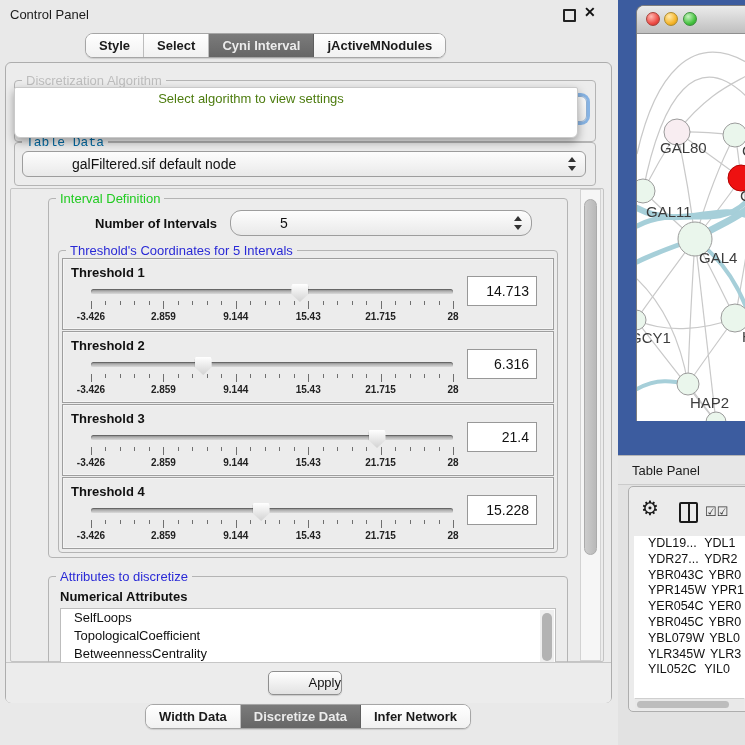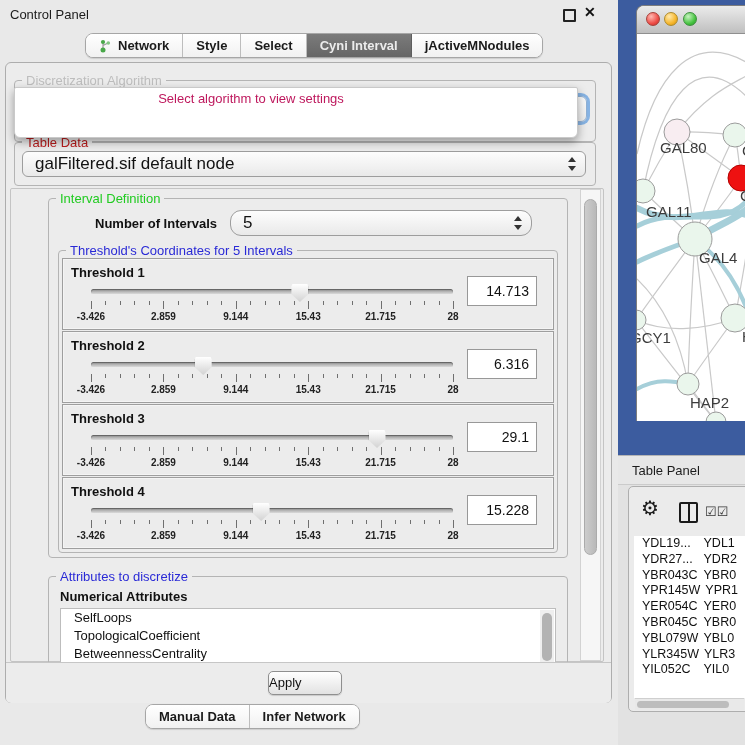--- a/index.html
+++ b/index.html
@@ -25,27 +25,27 @@
   #inner-frame{left:10px;top:188px;width:594px;height:474px;border:1px solid #c4c4c4;border-radius:2px;background:#ececec;box-sizing:border-box;}
 
   .groupbox{border:1px solid #b4b4b4;border-radius:4px;box-sizing:border-box;}
   .grouptitle{position:absolute;top:-8px;left:7px;background:#ececec;padding:0 4px;font-size:13px;line-height:15px;white-space:nowrap;}
 
   #algo-group{left:14px;top:80px;width:582px;height:62px;}
   #algo-group .grouptitle{color:#bdbdbd;}
   #algo-combo{left:8px;top:15px;width:564px;height:26px;border:1px solid #8fb0d4;border-radius:6px;background:linear-gradient(#fcfcfc,#ededed);box-shadow:0 0 0 3px rgba(110,165,225,.8);box-sizing:border-box;}
 
   #algo-popup{left:14px;top:87px;width:564px;height:51px;background:#fff;border:1px solid #c9c9c9;border-radius:2px 2px 6px 6px;box-shadow:0 4px 10px rgba(0,0,0,.35);z-index:40;box-sizing:border-box;}
-  #algo-placeholder{margin-top:3px;padding-right:90px;text-align:center;font-size:13px;color:#be185d;line-height:15px;}
+  #algo-placeholder{margin-top:3px;padding-right:90px;text-align:center;font-size:13px;color:#4d7c0f;line-height:15px;}
   .algo-opt{font-size:13px;line-height:16px;padding-left:2px;color:#111;white-space:nowrap;}
   .algo-opt.bold{font-weight:bold;}
 
   #tabledata-group{left:14px;top:142px;width:582px;height:44px;}
-  #tabledata-group .grouptitle{color:#b91c1c;}
-  .combo{border:1px solid #9d9d9d;border-radius:6px;background:linear-gradient(#fdfdfd,#e9e9e9);box-sizing:border-box;display:flex;align-items:center;font-size:17px;color:#111;}
+  #tabledata-group .grouptitle{color:#0369a1;font-family:Liberation Mono, monospace;}
+  .combo{border:1px solid #9d9d9d;border-radius:6px;background:linear-gradient(#fdfdfd,#e9e9e9);box-sizing:border-box;display:flex;align-items:center;font-size:14px;color:#111;padding-left:37px;}
   .combo .cval{padding-left:12px;flex:1;white-space:nowrap;overflow:hidden;}
   .spin{width:9px;margin-right:9px;position:relative;height:14px;}
   .spin::before{content:'';position:absolute;left:1px;top:0;border-left:4px solid transparent;border-right:4px solid transparent;border-bottom:5px solid #333;}
   .spin::after{content:'';position:absolute;left:1px;bottom:0;border-left:4px solid transparent;border-right:4px solid transparent;border-top:5px solid #333;}
   #tabledata-combo{left:22px;top:151px;width:564px;height:26px;}
 
   
   #cp-vscroll{left:580px;top:189px;width:21px;height:472px;background:#f6f6f6;border:1px solid #d2d2d2;box-sizing:border-box;}
   #cp-vscroll .thumb{position:absolute;left:3px;top:9px;width:13px;height:356px;border-radius:7px;background:linear-gradient(90deg,#cdcdcd,#b9b9b9);border:1px solid #ababab;box-sizing:border-box;}
 
@@ -70,21 +70,21 @@
 
   #attr-group{left:48px;top:576px;width:520px;height:124px;}
   #attr-group>.grouptitle{color:#2a2ad6;}
   #attr-list-label{left:60px;top:589px;font-size:13px;font-weight:bold;color:#111;}
   #attr-list{left:60px;top:608px;width:496px;height:80px;background:#fff;border:1px solid #bdbdbd;box-sizing:border-box;overflow:hidden;}
   .attr-item{font-size:13px;line-height:18px;padding-left:13px;color:#111;white-space:nowrap;}
   #attr-vscroll{position:absolute;right:1px;top:1px;width:14px;height:76px;background:#efefef;}
   #attr-vscroll .thumb{position:absolute;left:2px;top:3px;width:10px;height:48px;border-radius:5px;background:#b3b3b3;}
 
   #apply-bar{left:6px;top:662px;width:605px;height:40px;background:#ececec;border-top:1px solid #c6c6c6;border-radius:0 0 5px 5px;z-index:20;}
-  #apply-btn{position:absolute;left:262px;top:8px;width:72px;height:22px;border:1px solid #8f8f8f;border-radius:5px;background:linear-gradient(#ffffff,#e2e2e2);font-size:13px;color:#111;text-align:left;line-height:21px;box-shadow:0 1px 1px rgba(0,0,0,.15);}
+  #apply-btn{position:absolute;left:262px;top:8px;width:72px;height:22px;border:1px solid #8f8f8f;border-radius:5px;background:linear-gradient(#ffffff,#e2e2e2);font-size:13px;color:#111;text-align:right;line-height:21px;box-shadow:0 1px 1px rgba(0,0,0,.15);}
 
   
   #desktop{left:618px;top:0;width:127px;height:455px;background:#3c5c9f;}
   #net-window{left:636px;top:5px;width:109px;height:415px;border-left:1px solid #7d7d7d;border-top:1px solid #7d7d7d;border-radius:8px 0 0 0;overflow:hidden;background:#fff;}
   #net-titlebar{position:absolute;left:0;top:0;width:100%;height:28px;background:linear-gradient(#ebebeb,#bfbfbf);border-bottom:1px solid #8f8f8f;box-sizing:border-box;}
   .tl-btn{position:absolute;top:6px;width:14px;height:14px;border-radius:50%;box-sizing:border-box;}
   #tl-red{left:9px;background:radial-gradient(circle at 35% 30%,#ffb9b2,#ee4b45 62%,#b8322d);border:1px solid #a5403a;}
   #tl-yellow{left:27px;background:radial-gradient(circle at 35% 30%,#ffe9ad,#f6b529 62%,#c28a1c);border:1px solid #ad8a2c;}
   #tl-green{left:46px;background:radial-gradient(circle at 35% 30%,#c7f2c0,#45c33f 62%,#2e9330);border:1px solid #3d8f3d;}
   #net-canvas{position:absolute;left:0;top:28px;width:109px;height:387px;background:#fff;overflow:hidden;}
@@ -99,48 +99,37 @@
   #columns-icon{left:679px;top:502px;width:15px;height:17px;border:2px solid #1a1a1a;border-radius:2px;box-sizing:content-box;}
   #columns-icon::after{content:'';position:absolute;left:7px;top:0;width:2px;height:17px;background:#1a1a1a;}
   #checks-icon{left:705px;top:504px;font-size:13px;color:#333;letter-spacing:0px;}
   #tbl-wrap{left:634px;top:536px;width:111px;height:162px;background:#fff;overflow:hidden;}
   #tbl-head{display:flex;height:24px;}
   .th{box-sizing:border-box;font-size:12px;color:#222;line-height:22px;}
   .th.c1{width:83px;background:#bcdeeb;border:1px solid #7fb4cf;text-align:center;}
   .th.c2{width:60px;background:linear-gradient(#f7f7f7,#e2e2e2);border-top:1px solid #c9c9c9;border-bottom:1px solid #b5b5b5;padding-left:19px;}
   .tr{display:flex;height:15.8px;}
   .td{font-size:12.5px;color:#111;line-height:15.8px;white-space:nowrap;}
-  .td.c1{width:83px;padding-left:8px;box-sizing:border-box;}
+  .td.c1{width:83px;padding-left:14px;box-sizing:border-box;}
   .td.c2{width:60px;padding-left:5px;box-sizing:border-box;}
   #tbl-hscroll{left:635px;top:698px;width:109px;height:11px;background:#e9e9e9;border-top:1px solid #cfcfcf;z-index:5;}
   #tbl-hscroll .thumb{position:absolute;left:2px;top:2px;width:92px;height:7px;border-radius:4px;background:#bdbdbd;}
 </style>
 </head>
 <body>
 
 <div id="root">
 
   <div class="abs" id="cp-bg"></div>
 
   <div class="abs" id="cp-title">Control Panel</div>
   <div class="abs" id="float-icon"></div>
   <div class="abs" id="close-icon">✕</div>
 
   <div class="abs segbar" id="top-tabs">
-      <div class="seg">
-        <span class="seg-icon">
-          <svg width="13" height="14" viewBox="0 0 13 14">
-            <path d="M4,3 L4,11 M4,6.5 L9,4" stroke="#9a9a9a" stroke-width="1.2" fill="none"></path>
-            <circle cx="4" cy="3" r="2.1" fill="#49a749"></circle>
-            <circle cx="4" cy="11" r="2.5" fill="#49a749"></circle>
-            <circle cx="9.3" cy="4" r="1.8" fill="#83c683"></circle>
-          </svg>
-        </span>
-        <span>Network</span>
-      </div>
       <div class="seg">
         <span>Style</span>
       </div>
       <div class="seg">
         <span>Select</span>
       </div>
       <div class="seg sel">
         <span>Cyni Interval</span>
       </div>
       <div class="seg">
@@ -293,21 +282,21 @@
             <span class="tick" style="left: 96%;"></span>
             <span class="tick major" style="left: 100%;"></span>
           </div>
           <span class="tlbl" style="left: 0%;">-3.426</span>
           <span class="tlbl" style="left: 20%;">2.859</span>
           <span class="tlbl" style="left: 40%;">9.144</span>
           <span class="tlbl" style="left: 60%;">15.43</span>
           <span class="tlbl" style="left: 80%;">21.715</span>
           <span class="tlbl" style="left: 100%;">28</span>
         </div>
-        <div class="valbox">29.1</div>
+        <div class="valbox">21.4</div>
       </div>
       <div class="thr">
         <div class="thr-label">Threshold 4</div>
         <div class="slider">
           <div class="track"></div>
           <div class="knob" style="left: 161.6px;"></div>
           <div class="ticks">
             <span class="tick major" style="left: 0%;"></span>
             <span class="tick" style="left: 4%;"></span>
             <span class="tick" style="left: 8%;"></span>
@@ -368,21 +357,24 @@
   <div class="abs" id="apply-bar">
     <div id="apply-btn">Apply</div>
   </div>
 
   <div class="abs" id="algo-popup">
     <div id="algo-placeholder">Select algorithm to view settings</div>
   </div>
 
   <div class="abs segbar" id="bottom-tabs">
       <div class="seg">
-        <span>Manual Data</span>
+        <span>Width Data</span>
+      </div>
+      <div class="seg sel">
+        <span>Discretize Data</span>
       </div>
       <div class="seg">
         <span>Infer Network</span>
       </div>
     </div>
 
   <div class="abs" id="desktop" style="background: rgb(60, 92, 159);"></div>
   <div class="abs" id="net-window">
     <div id="net-titlebar">
       <div class="tl-btn" id="tl-red"></div>

